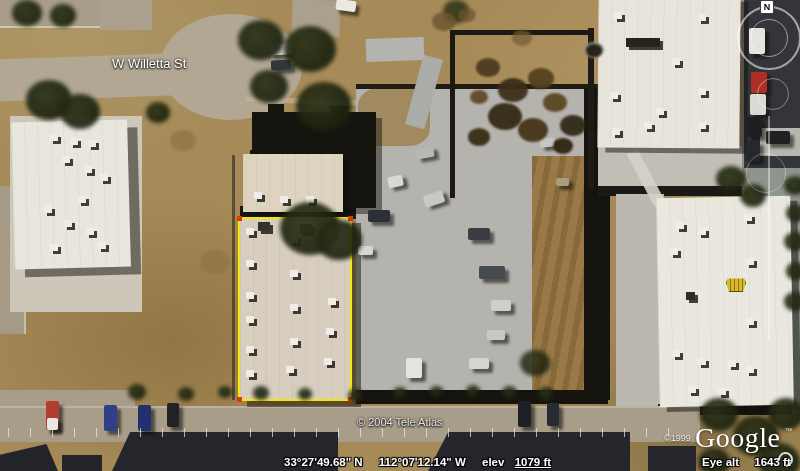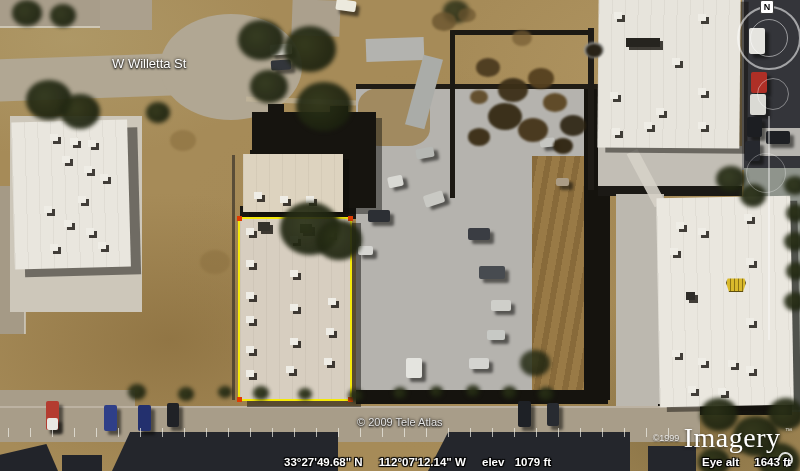--- a/index.html
+++ b/index.html
@@ -266,41 +266,41 @@
       <div class="pline" style="left: 558px; top: 428px;"></div>
       <div class="pline" style="left: 580px; top: 428px;"></div>
       <div class="pline" style="left: 602px; top: 428px;"></div>
       <div class="pline" style="left: 624px; top: 428px;"></div>
       <div class="pline" style="left: 646px; top: 428px;"></div>
       <div class="pline" style="left: 668px; top: 428px;"></div>
     </div>
 
   <div class="ovl-text" style="left:112px;top:56px;font-size:13px;">W Willetta St</div>
 
-  <div class="ovl-text" style="left:357px;top:416px;font-size:11px;color:#e4e4e4;">© 2009 Tele Atlas</div>
+  <div class="ovl-text" style="left:357px;top:416px;font-size:11px;color:#e4e4e4;">© 2004 Tele Atlas</div>
 
   <div class="abs" style="right:8px;bottom:17px;">
     <span style="color:rgba(255,255,255,.85);font-size:9px;vertical-align:6px;text-shadow:0 1px 2px rgba(0,0,0,.7);">©1999</span>
-    <span class="logo" style="color:#fff;font-size:28px;letter-spacing:.5px;text-shadow:0 1px 3px rgba(0,0,0,.6);">Imagery</span>
+    <span class="logo" style="color:#fff;font-size:28px;letter-spacing:.5px;text-shadow:0 1px 3px rgba(0,0,0,.6);">Google</span>
     <span style="color:rgba(255,255,255,.8);font-size:7px;vertical-align:14px;">™</span>
   </div>
 
   <div>
     <div class="ring" style="left:737px;top:6px;width:60px;height:60px;border:2px solid rgba(255,255,255,.55);"></div>
     <div class="ring" style="left:750px;top:19px;width:36px;height:36px;border:1px solid rgba(255,255,255,.5);"></div>
     <div class="abs" style="left:760px;top:0;width:12px;height:12px;background:#fff;border:1px solid #3a3a3a;border-radius:2px;color:#000;font-size:9px;font-weight:bold;text-align:center;line-height:12px;">N</div>
     <div class="ring" style="left:757px;top:78px;width:30px;height:30px;border:1.5px solid rgba(255,255,255,.4);"></div>
     <div class="abs" style="left:768px;top:116px;width:2px;height:224px;background:rgba(255,255,255,.4);"></div>
     <div class="ring" style="left:746px;top:153px;width:38px;height:38px;border:1.5px solid rgba(255,255,255,.3);"></div>
   </div>
 
   <div class="status-text" style="left:284px;">
     <span>33°27'49.68" N</span>
     <span style="margin-left:13px;">112°07'12.14" W</span>
     <span style="margin-left:13px;">elev</span>
-    <span style="margin-left:7px;">1079 ft</span>
+    <span style="margin-left:7px;text-decoration:underline;">1079 ft</span>
   </div>
   <div class="status-text" style="left:702px;">
     <span>Eye alt</span>
     <span style="margin-left:12px;">1643 ft</span>
   </div>
   <div class="abs" style="left:778px;bottom:4px;width:11px;height:11px;border:2px solid rgba(255,255,255,.85);border-bottom-color:rgba(0,0,0,0);border-radius:50%;transform:rotate(40deg);"></div>
 </div>
 
 </body></html>

